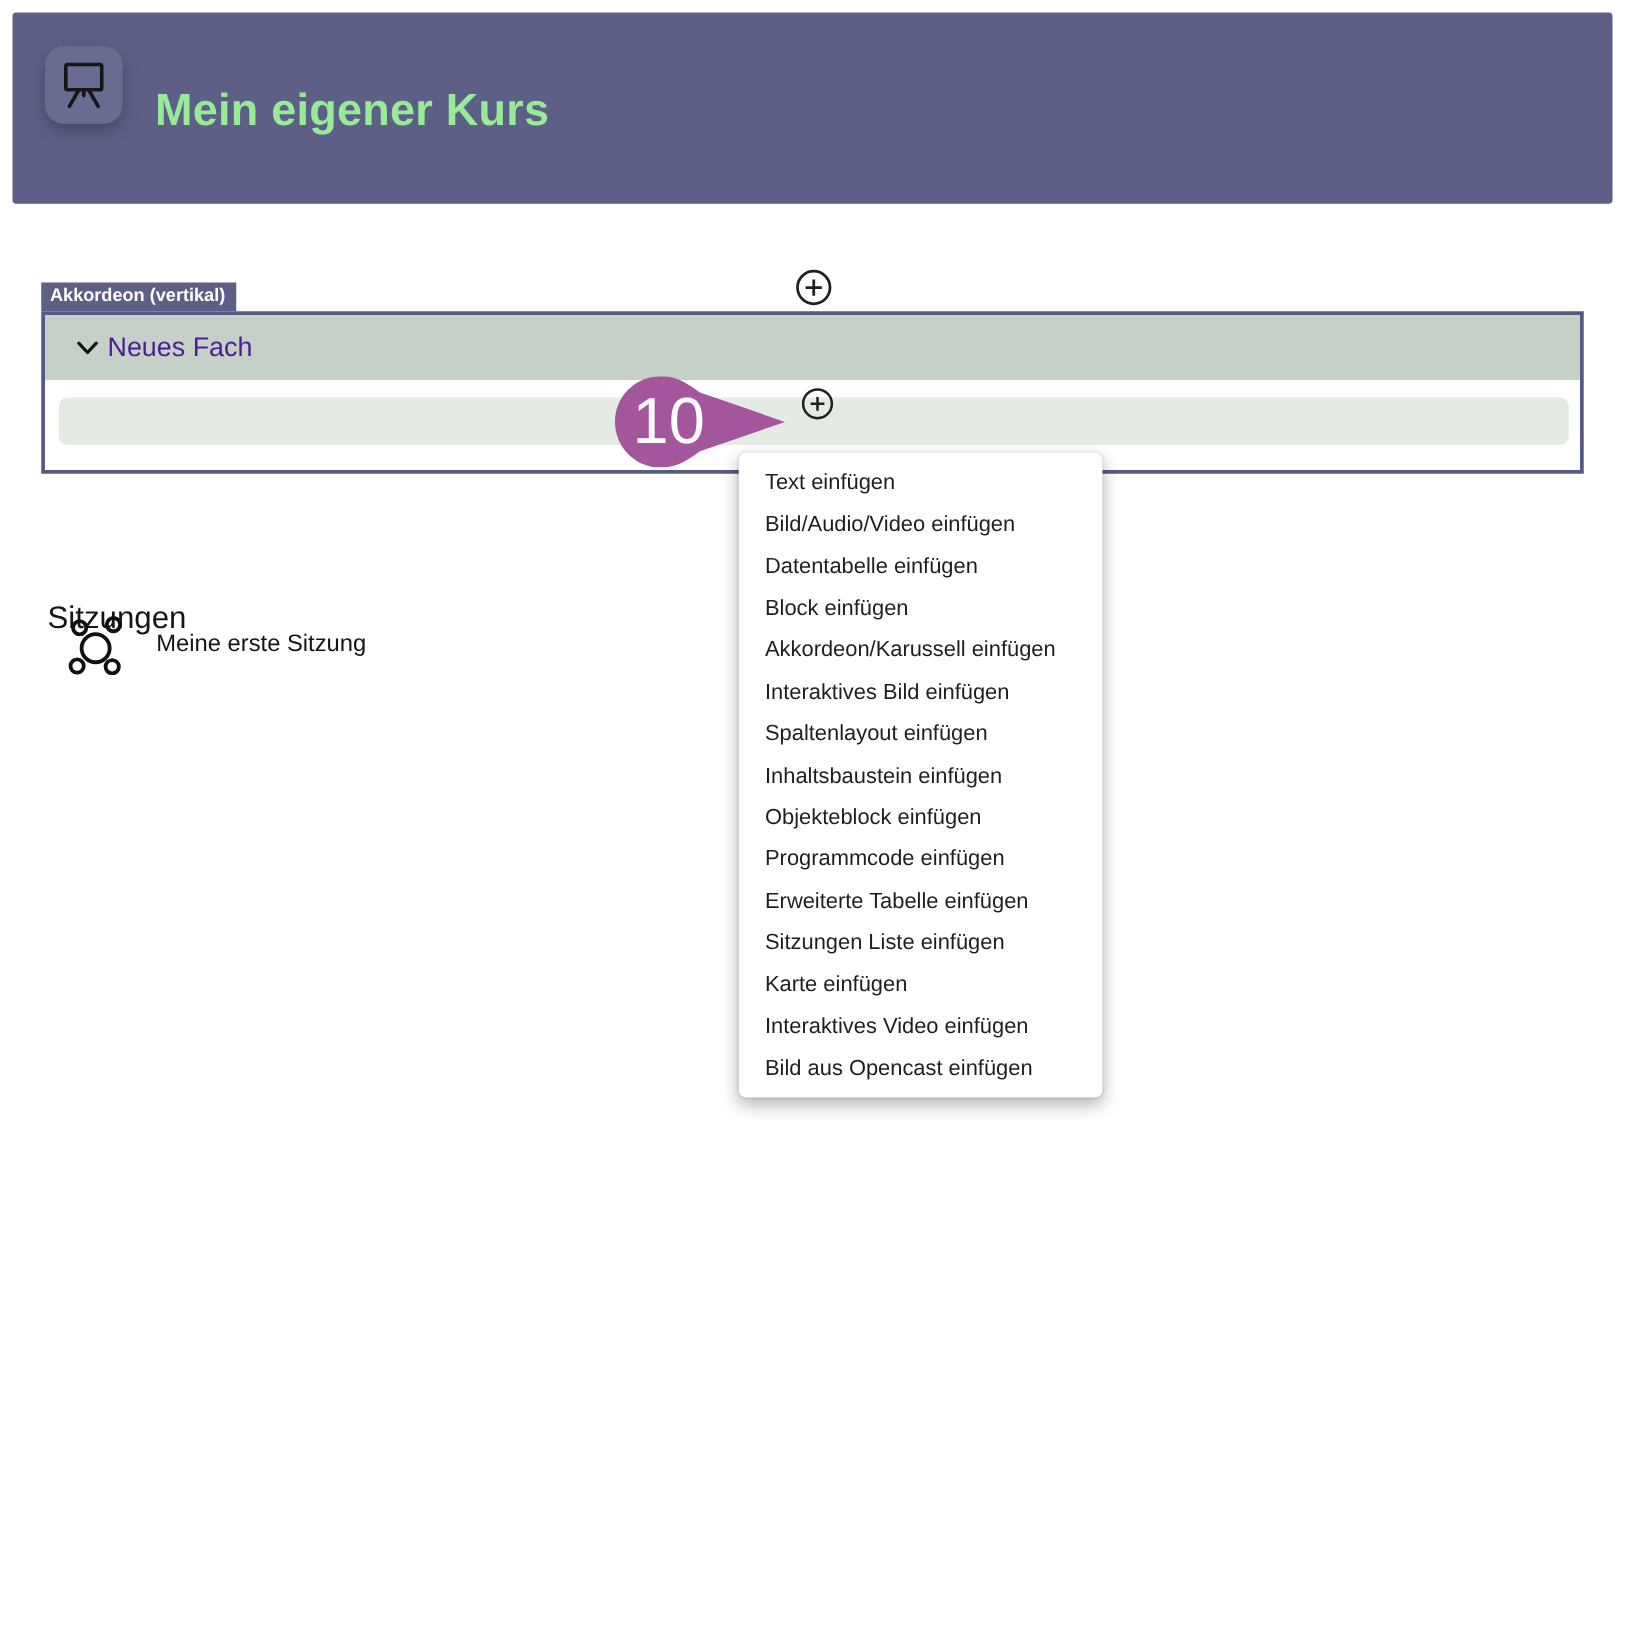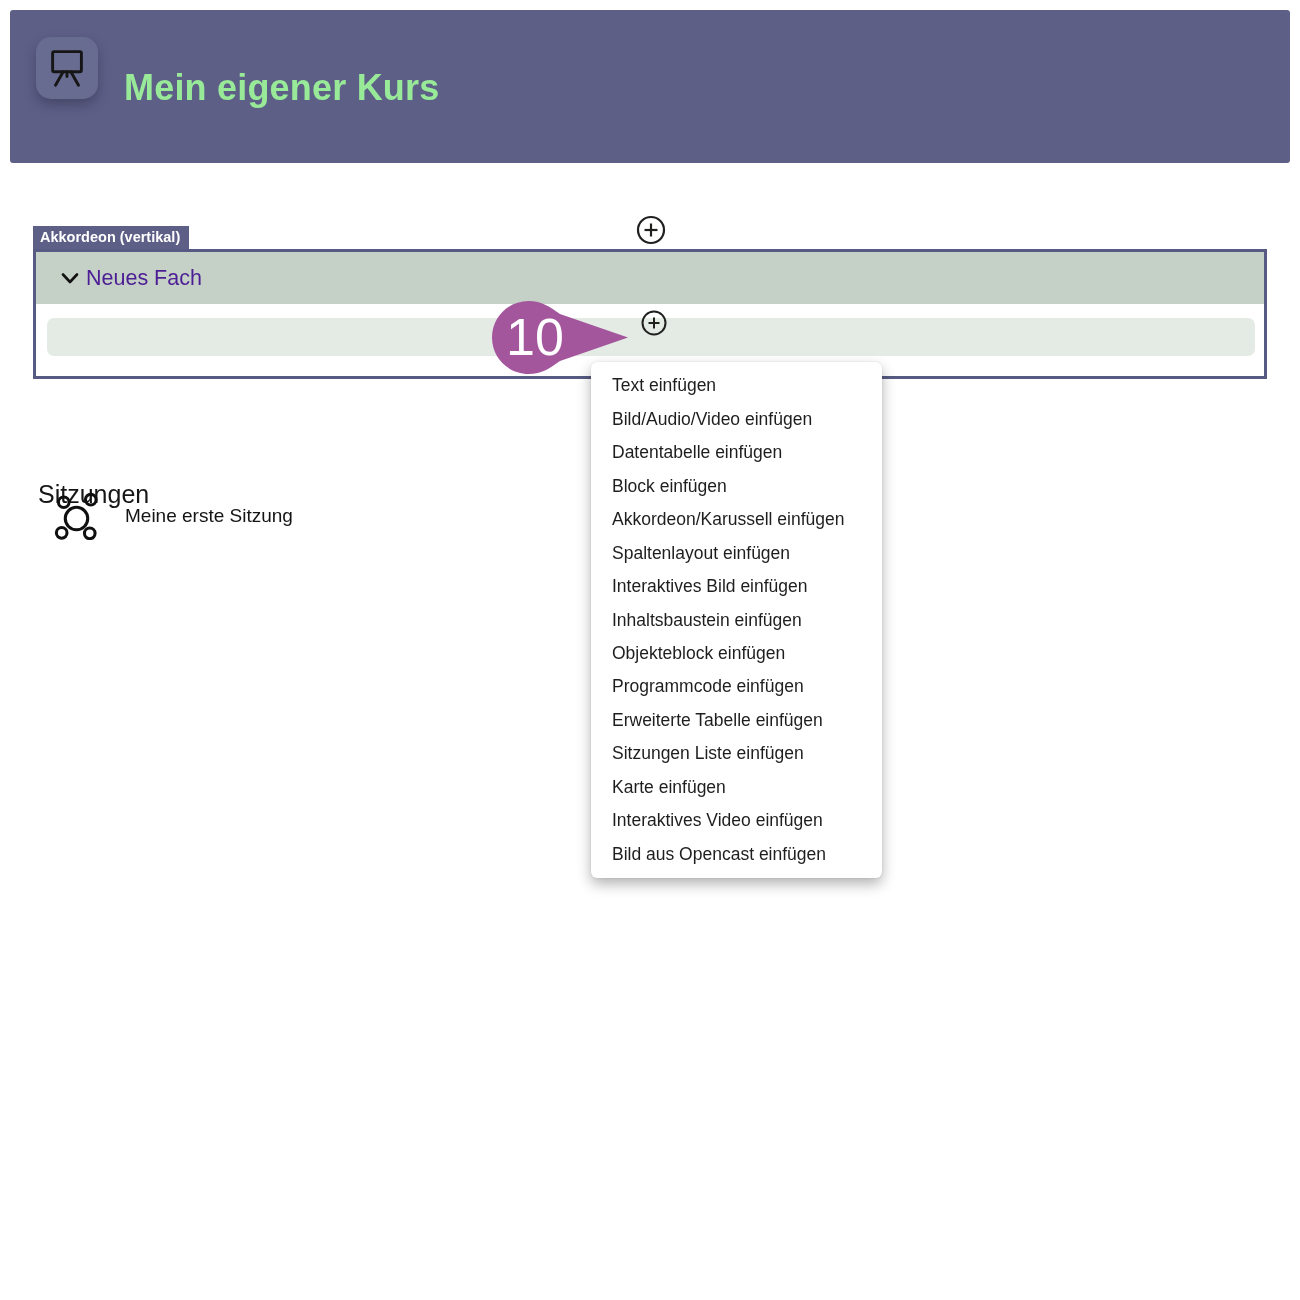--- a/index.html
+++ b/index.html
@@ -235,22 +235,22 @@
     <div class="num">10</div>
   </div>
 
   <div class="insert-menu">
 
   <div class="menu-item">Text einfügen</div>
       <div class="menu-item">Bild/Audio/Video einfügen</div>
       <div class="menu-item">Datentabelle einfügen</div>
       <div class="menu-item">Block einfügen</div>
       <div class="menu-item">Akkordeon/Karussell einfügen</div>
+      <div class="menu-item">Interaktives Bild einfügen</div>
       <div class="menu-item">Spaltenlayout einfügen</div>
-      <div class="menu-item">Interaktives Bild einfügen</div>
       <div class="menu-item">Inhaltsbaustein einfügen</div>
       <div class="menu-item">Objekteblock einfügen</div>
       <div class="menu-item">Programmcode einfügen</div>
       <div class="menu-item">Erweiterte Tabelle einfügen</div>
       <div class="menu-item">Sitzungen Liste einfügen</div>
       <div class="menu-item">Karte einfügen</div>
       <div class="menu-item">Interaktives Video einfügen</div>
       <div class="menu-item">Bild aus Opencast einfügen</div>
     </div>
 

